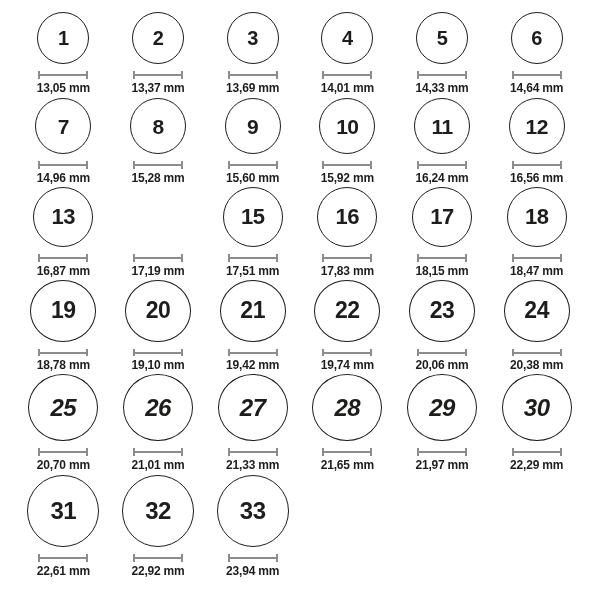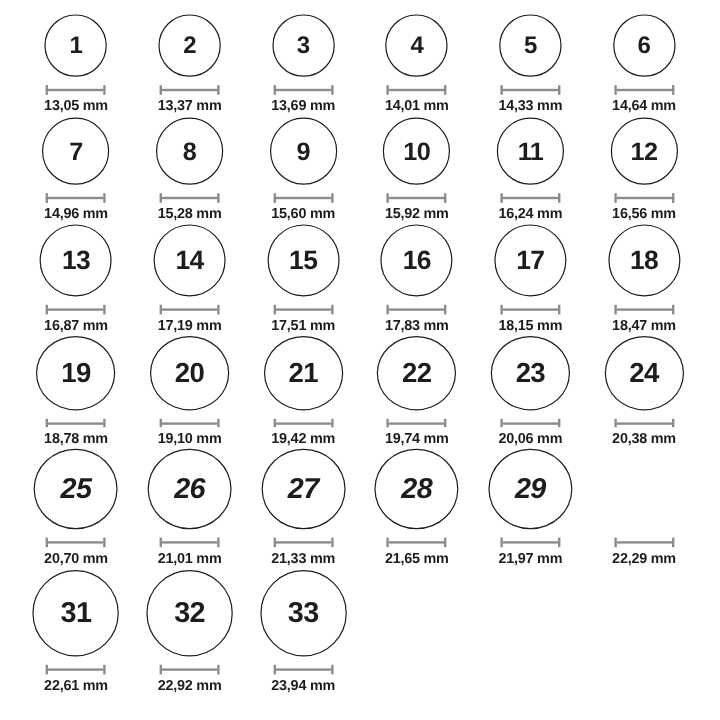--- a/index.html
+++ b/index.html
@@ -188,23 +188,20 @@
 
   <div class="cell row-2">
     <div class="circle">
       <span class="num">13</span>
     </div>
     <div class="dim"></div>
     <div class="label">16,87 mm</div>
   </div>
 
   <div class="cell row-2">
-    <div class="circle">
-      <span class="num">14</span>
-    </div>
     <div class="dim"></div>
     <div class="label">17,19 mm</div>
   </div>
 
   <div class="cell row-2">
     <div class="circle">
       <span class="num">15</span>
     </div>
     <div class="dim"></div>
     <div class="label">17,51 mm</div>
@@ -316,20 +313,23 @@
 
   <div class="cell row-4">
     <div class="circle">
       <span class="num">29</span>
     </div>
     <div class="dim"></div>
     <div class="label">21,97 mm</div>
   </div>
 
   <div class="cell row-4">
+    <div class="circle">
+      <span class="num">30</span>
+    </div>
     <div class="dim"></div>
     <div class="label">22,29 mm</div>
   </div>
 
   <div class="cell row-5">
     <div class="circle">
       <span class="num">31</span>
     </div>
     <div class="dim"></div>
     <div class="label">22,61 mm</div>

